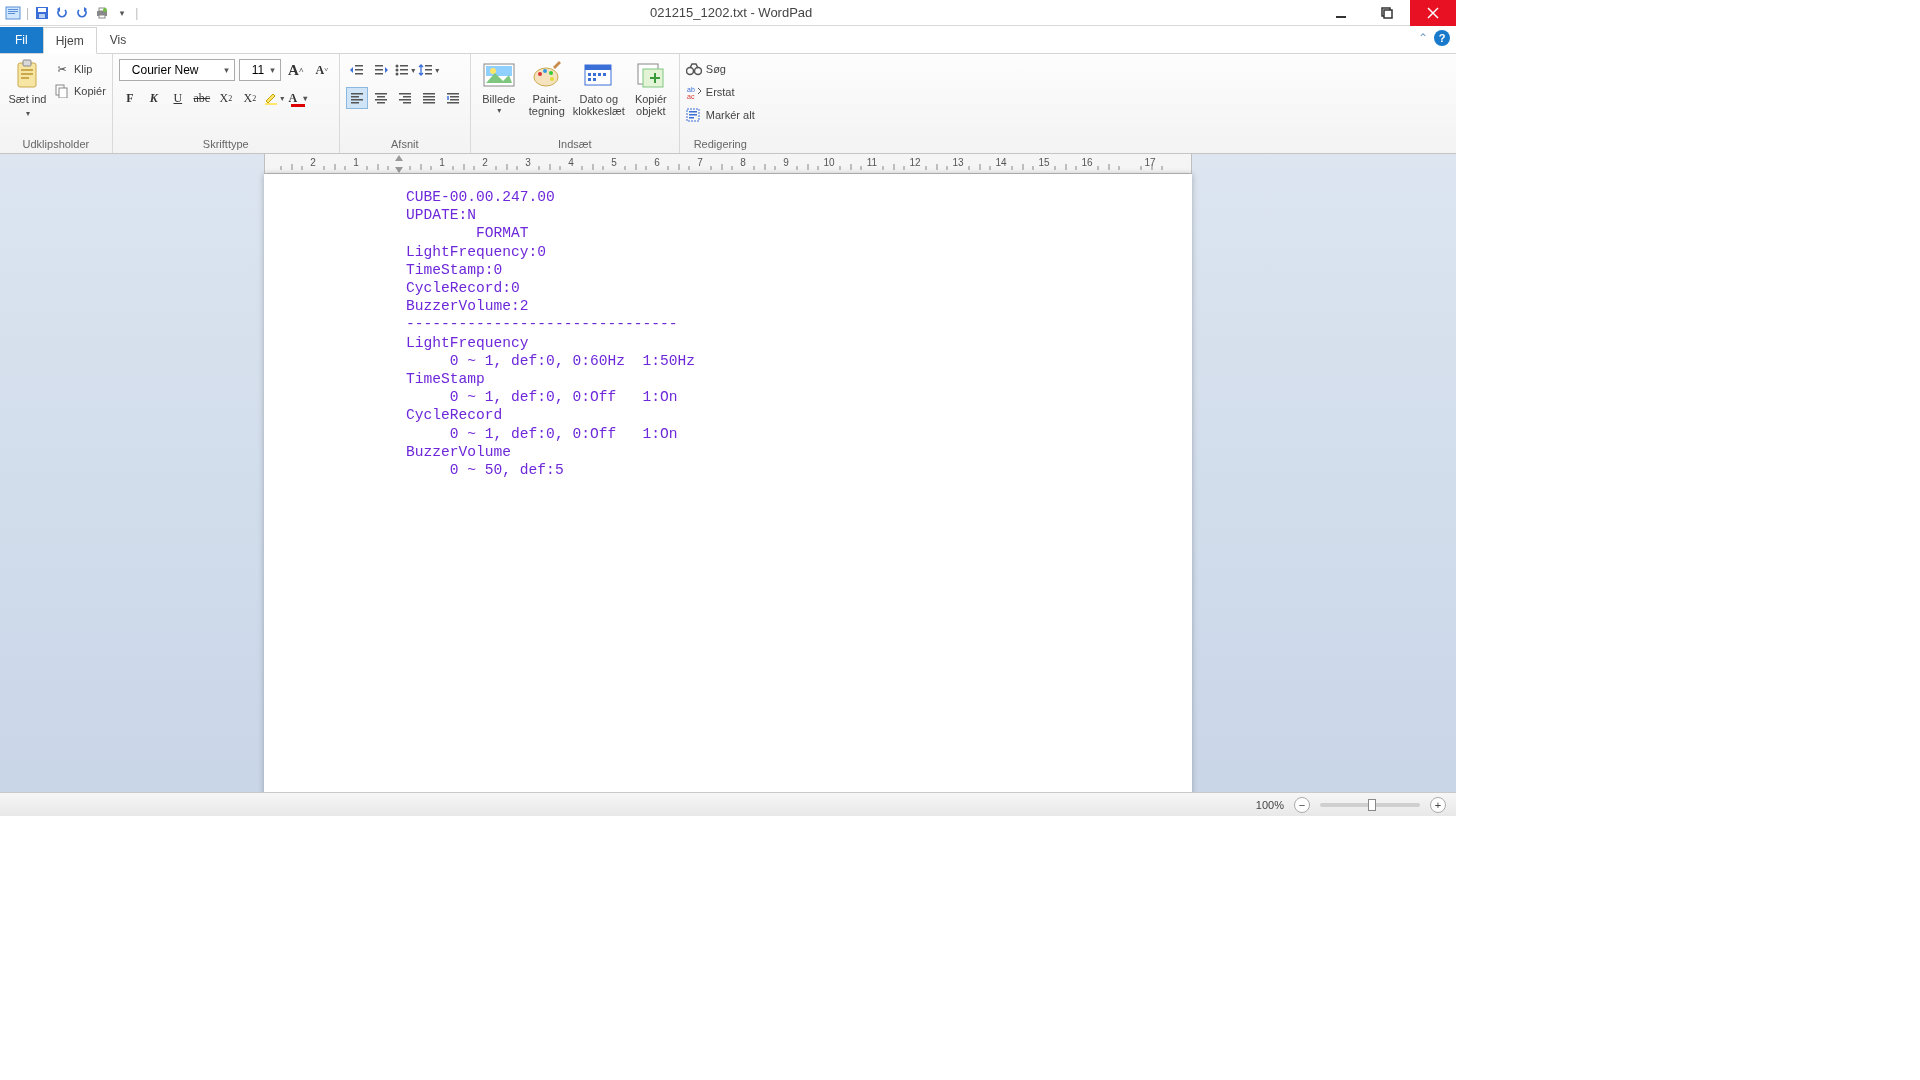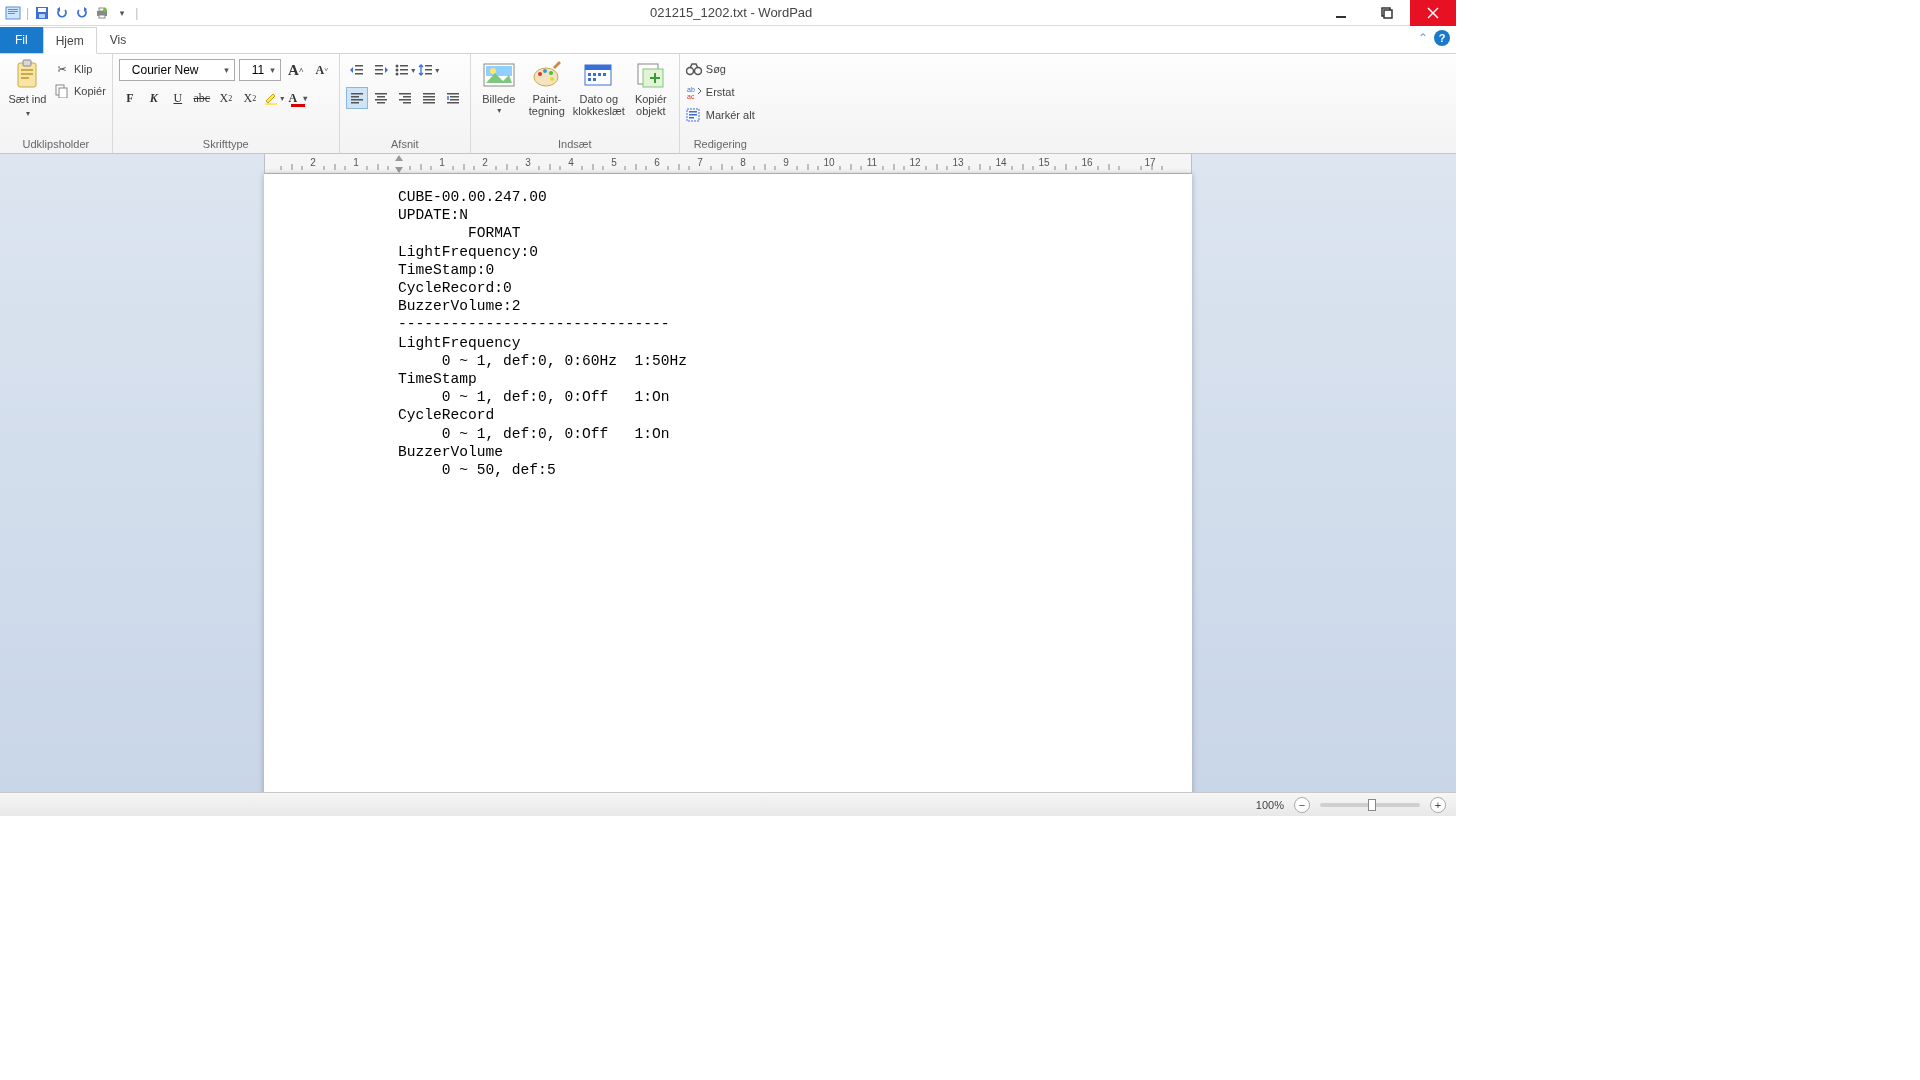--- a/index.html
+++ b/index.html
@@ -34,21 +34,21 @@
 .iconbtn { width: 22px; height: 22px; display: flex; align-items: center; justify-content: center; color: #333; font-family: "Times New Roman", serif; }
 .iconbtn.toggle-on { background: #cfe4f7; border: 1px solid #8cb8e0; }
 .rowicons { display: flex; gap: 2px; align-items: center; }
 .dd-tiny { font-size: 8px; color: #555; margin-left: 1px; }
 .client { position: relative; height: calc(816px - 26px - 28px - 100px - 24px); background: linear-gradient(#dce5f0,#c9d6e8); overflow: hidden; }
 .ruler { position: absolute; left: 264px; top: 0; width: 928px; height: 20px; background: #f5f5f5; border: 1px solid #bfbfbf; border-top: none; font-size: 9px; }
 .ruler-inner { position: relative; width: 100%; height: 100%; }
 .tick { position: absolute; top: 3px; font-size: 10px; color: #555; transform: translateX(-50%); }
 .tick.small { top: 12px; width: 1px; height: 4px; background: #888; }
 .page { position: absolute; left: 264px; top: 20px; width: 928px; height: 1100px; background: #fff; box-shadow: 0 0 6px rgba(0,0,0,.25); }
-.doc { position: absolute; left: 134px; top: 14px; font-family: "Courier New", monospace; font-size: 14.6px; line-height: 18.2px; white-space: pre; color: #000000; }
+.doc { position: absolute; left: 142px; top: 14px; font-family: "Courier New", monospace; font-size: 14.6px; line-height: 18.2px; white-space: pre; color: #6d28d9; }
 .statusbar { height: 24px; background: linear-gradient(#f6f6f6,#e8e8e8); border-top: 1px solid #c9c9c9; display: flex; align-items: center; justify-content: flex-end; padding: 0 10px; gap: 10px; font-size: 11px; color: #444; }
 .zoomtrack { width: 100px; height: 4px; background: #cfcfcf; position: relative; border-radius: 2px; }
 .zoomthumb { position: absolute; left: 48px; top: -4px; width: 8px; height: 12px; background: #fff; border: 1px solid #888; }
 .circlebtn { width: 16px; height: 16px; border: 1px solid #aaa; border-radius: 50%; display: flex; align-items: center; justify-content: center; font-size: 11px; background: #fff; }
 svg { display: block; }
 </style>
 </head>
 <body>
 
 <div class="titlebar">

